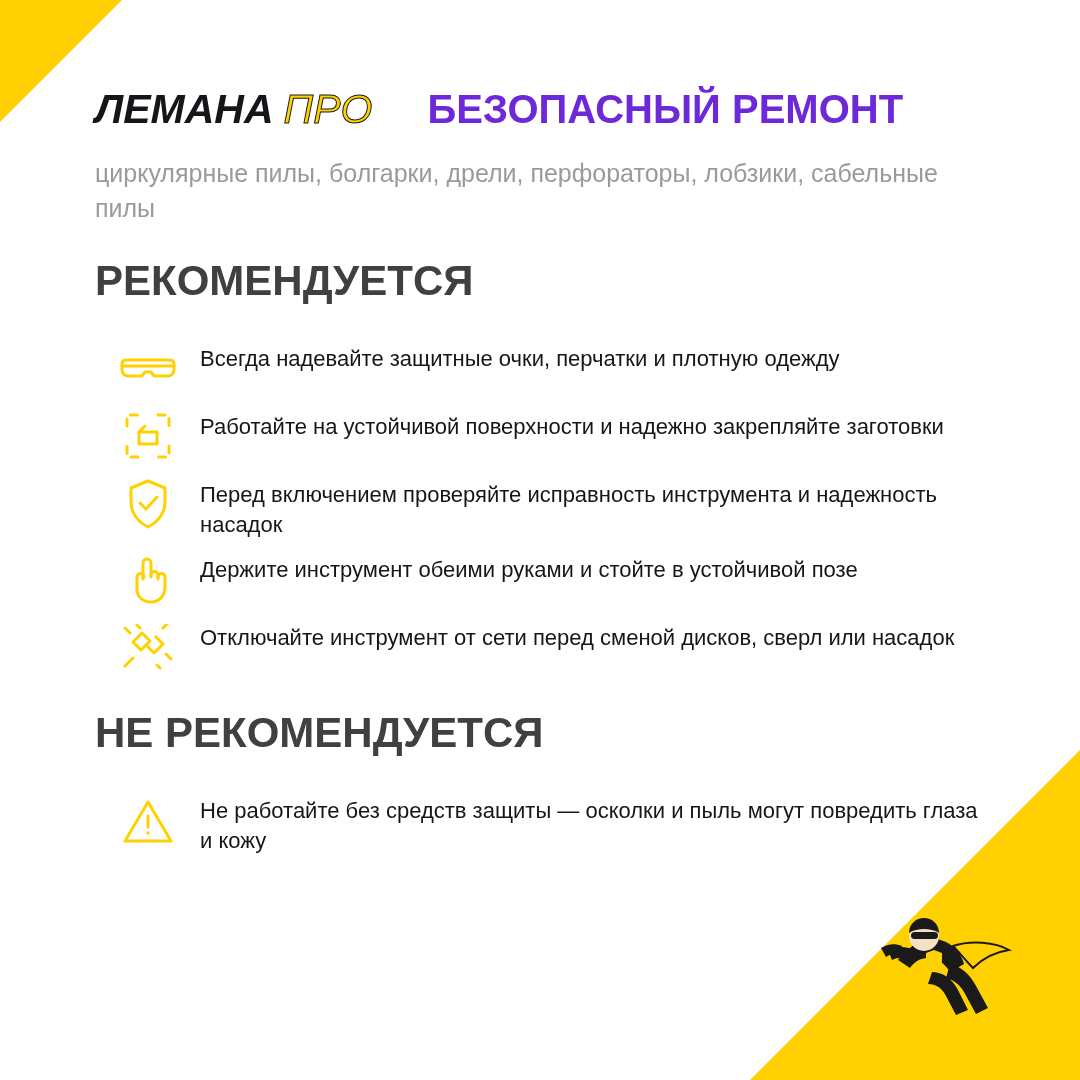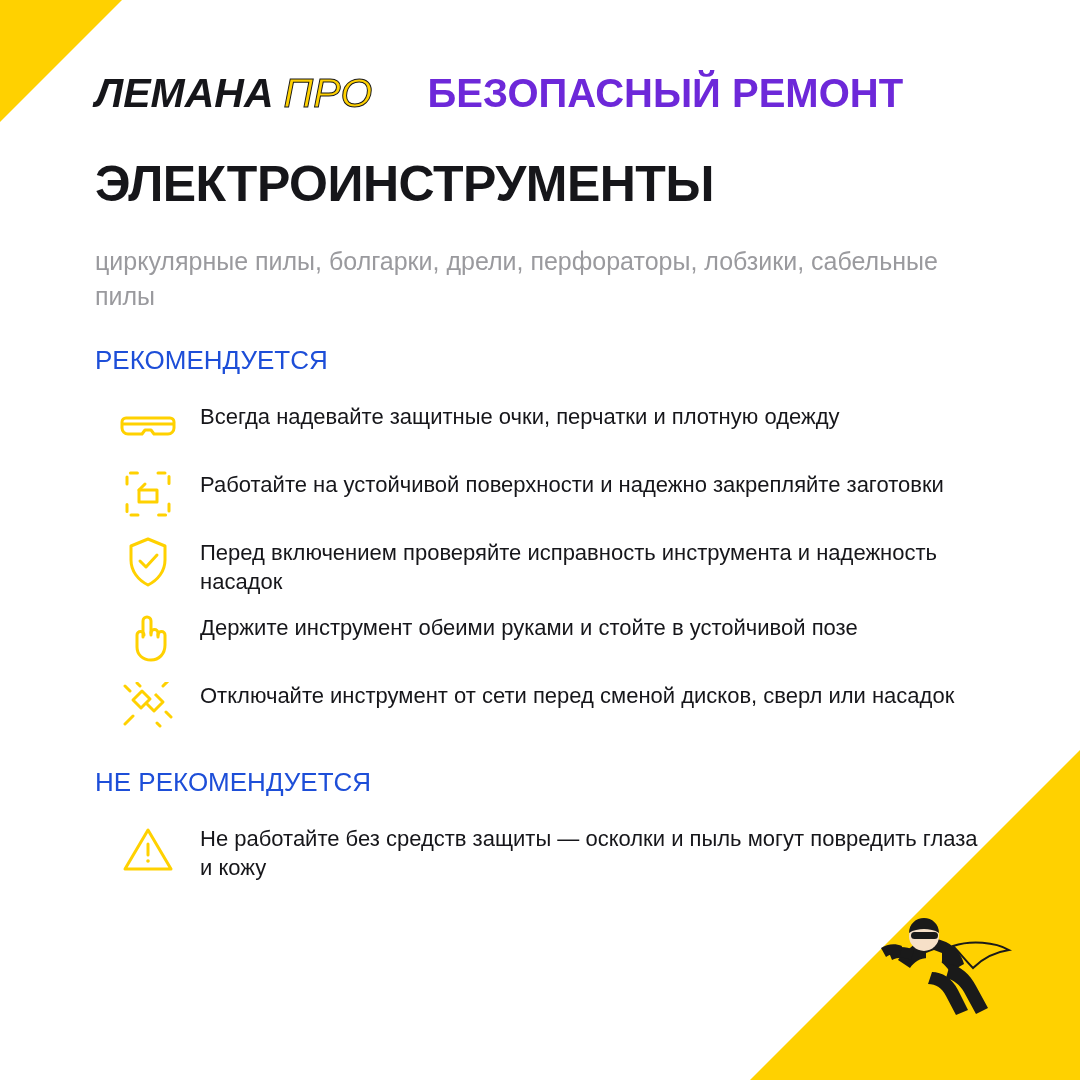--- a/index.html
+++ b/index.html
@@ -34,20 +34,21 @@
     border-bottom: 330px solid #FFD100;
     border-left: 330px solid transparent;
   }
 
   
   .page {
     position: relative;
     z-index: 3;
     padding: 60px 90px 0 95px;
     box-sizing: border-box;
+    margin-top: 16px;
   }
 
   
   .header-row {
     display: flex;
     align-items: center;
     gap: 55px;
     height: 66px;
   }
   .brand {
@@ -95,23 +96,23 @@
     margin-top: 14px;
     font-size: 25px;
     line-height: 1.38;
     color: #9a9a9e;
     font-weight: 400;
     max-width: 890px;
   }
 
   .section-heading {
     margin-top: 32px;
-    font-size: 26px;
-    font-weight: 400;
-    color: #1d4ed8;
+    font-size: 42px;
+    font-weight: 700;
+    color: #404040;
     letter-spacing: 0px;
   }
   .section-heading.second {
     margin-top: 34px;
   }
 
   
   .list {
     margin-top: 18px;
   }
@@ -161,21 +162,20 @@
 <div class="page">
 
   <div class="header-row">
     <div class="brand">
       <span class="brand-word">ЛЕМАНА</span>
       <span class="brand-pro">ПРО</span>
     </div>
     <div class="header-title">БЕЗОПАСНЫЙ РЕМОНТ</div>
   </div>
 
-  <h1 class="main-title">ЭЛЕКТРОИНСТРУМЕНТЫ</h1>
   <div class="subtitle">циркулярные пилы, болгарки, дрели, перфораторы, лобзики, сабельные пилы</div>
 
   <h2 class="section-heading">РЕКОМЕНДУЕТСЯ</h2>
 
   <div class="list recommended">
 
     <div class="item">
       <span class="icon">
         <svg width="56" height="40" viewBox="0 0 56 40" fill="none">
           <path d="M6 12h44a4 4 0 0 1 4 4v6a6 6 0 0 1-6 6H34l-3-4h-6l-3 4H8a6 6 0 0 1-6-6v-6a4 4 0 0 1 4-4z" stroke="#FFD100" stroke-width="3" stroke-linejoin="round"></path>

